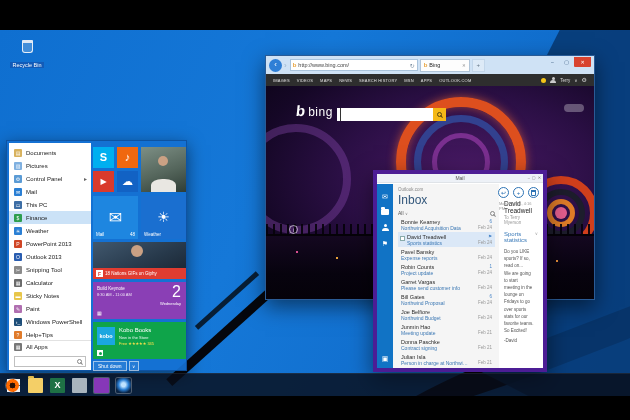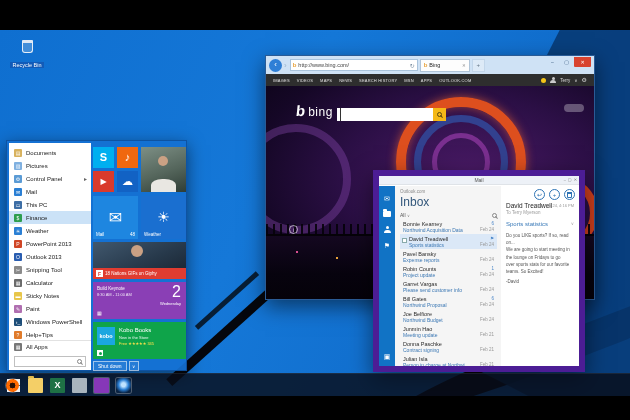--- a/index.html
+++ b/index.html
@@ -148,22 +148,22 @@
   .hero-search input{border:none;outline:none;flex:1;min-width:0;height:100%;font-size:6px;padding-left:3px;
     border-left:1px solid #333;margin-left:3px;font-family:inherit;}
   .hero-btn{width:13px;height:13px;background:#f5b917;display:flex;align-items:center;justify-content:center;flex:0 0 auto;}
   .hero-btn .mag{border-color:#5a4a10;}
   .hero-btn .mag::after{background:#5a4a10;}
   .hero-pill{position:absolute;left:298px;top:18px;width:20px;height:8px;border-radius:4px;background:rgba(255,255,255,.3);}
   .hero-info{position:absolute;left:23px;top:139px;width:9px;height:9px;border-radius:50%;
     border:1px solid rgba(255,255,255,.6);color:rgba(255,255,255,.8);font-size:5px;display:flex;align-items:center;justify-content:center;}
 
   
-  .mail{position:absolute;left:373px;top:170px;width:212px;height:202px;z-index:30;
-    background:#fff;border:6px solid #4c1d95;box-shadow:0 8px 22px rgba(0,0,0,.5);}
+  .mail{position:absolute;left:373px;top:170px;width:174px;height:202px;z-index:30;
+    background:#fff;border:4px solid #4c1d95;box-shadow:0 8px 22px rgba(0,0,0,.5);}
   .mail-title{height:9px;background:#edf1f7;border-bottom:1px solid #dfe3e8;position:relative;
     display:flex;align-items:center;justify-content:center;font-size:5px;color:#555;}
   .mail-ctrls{position:absolute;right:2px;top:1px;display:flex;gap:2px;font-size:4px;color:#777;}
   .mail-body{position:absolute;left:0;top:10px;right:0;bottom:0;display:flex;}
   .m-side{width:16px;background:#1173c5;display:flex;flex-direction:column;align-items:center;gap:9px;padding-top:9px;color:#fff;}
   .m-side .g{font-size:7px;line-height:1;}
   .f-ico{position:relative;width:8px;height:6px;background:#fff;border-radius:1px;}
   .f-ico::before{content:"";position:absolute;left:0;top:-2px;width:4px;height:2px;background:#fff;border-radius:1px 1px 0 0;}
   .p-ico{position:relative;width:7px;height:7px;}
   .p-ico::before{content:"";position:absolute;left:2px;top:0;width:3px;height:3px;border-radius:50%;background:#fff;}

